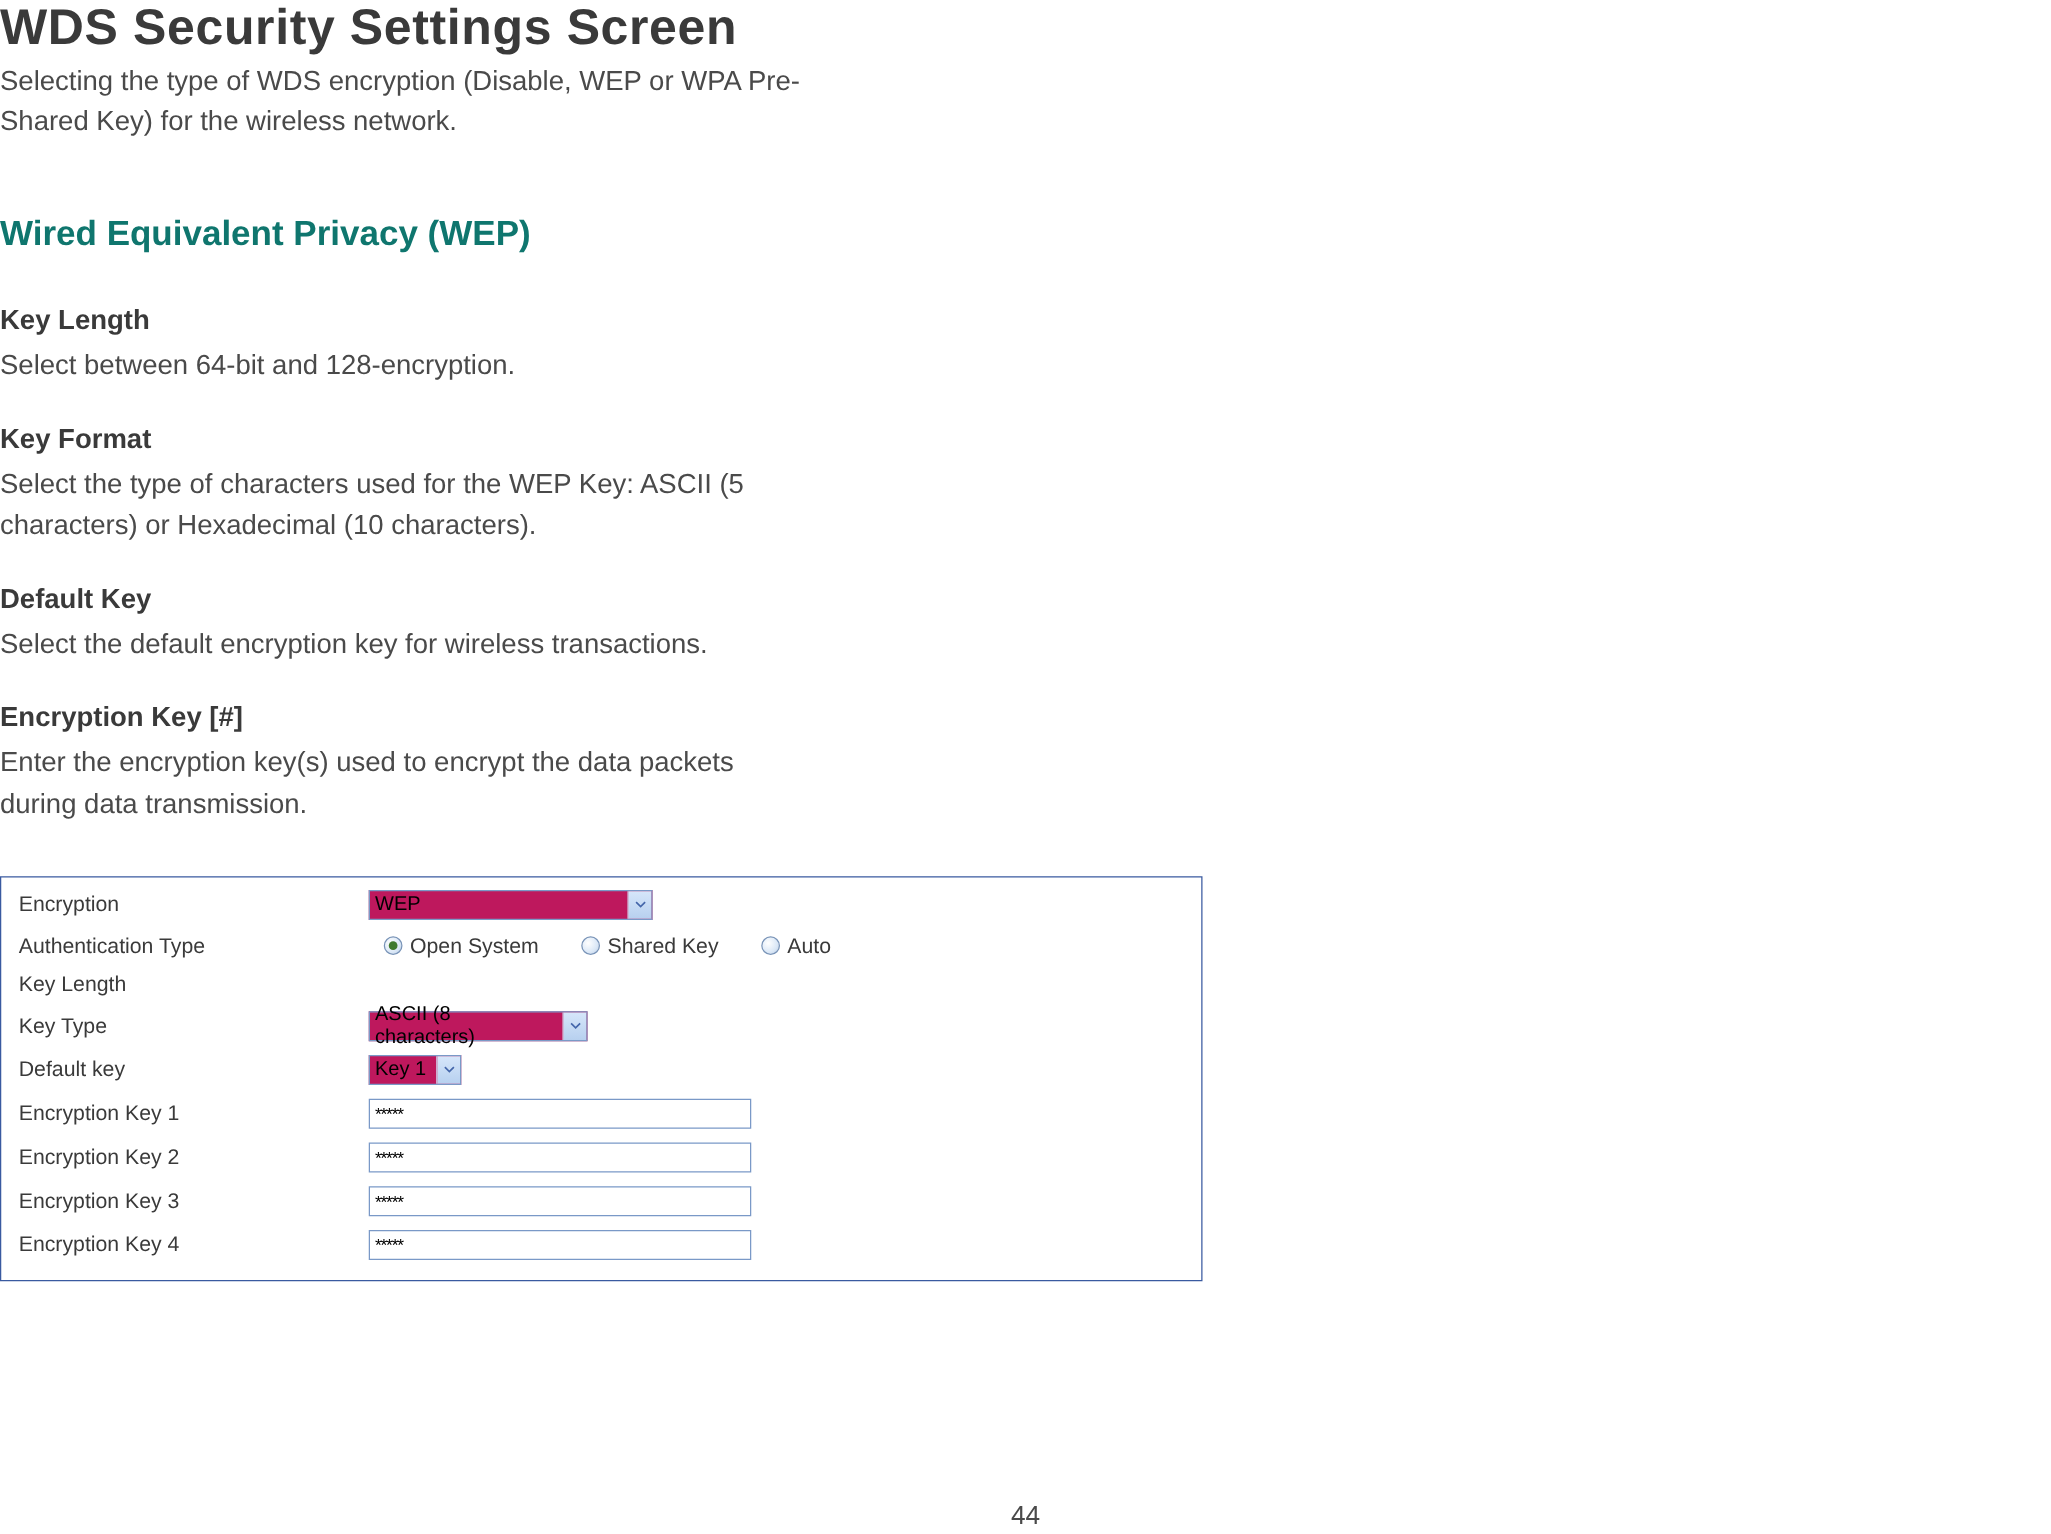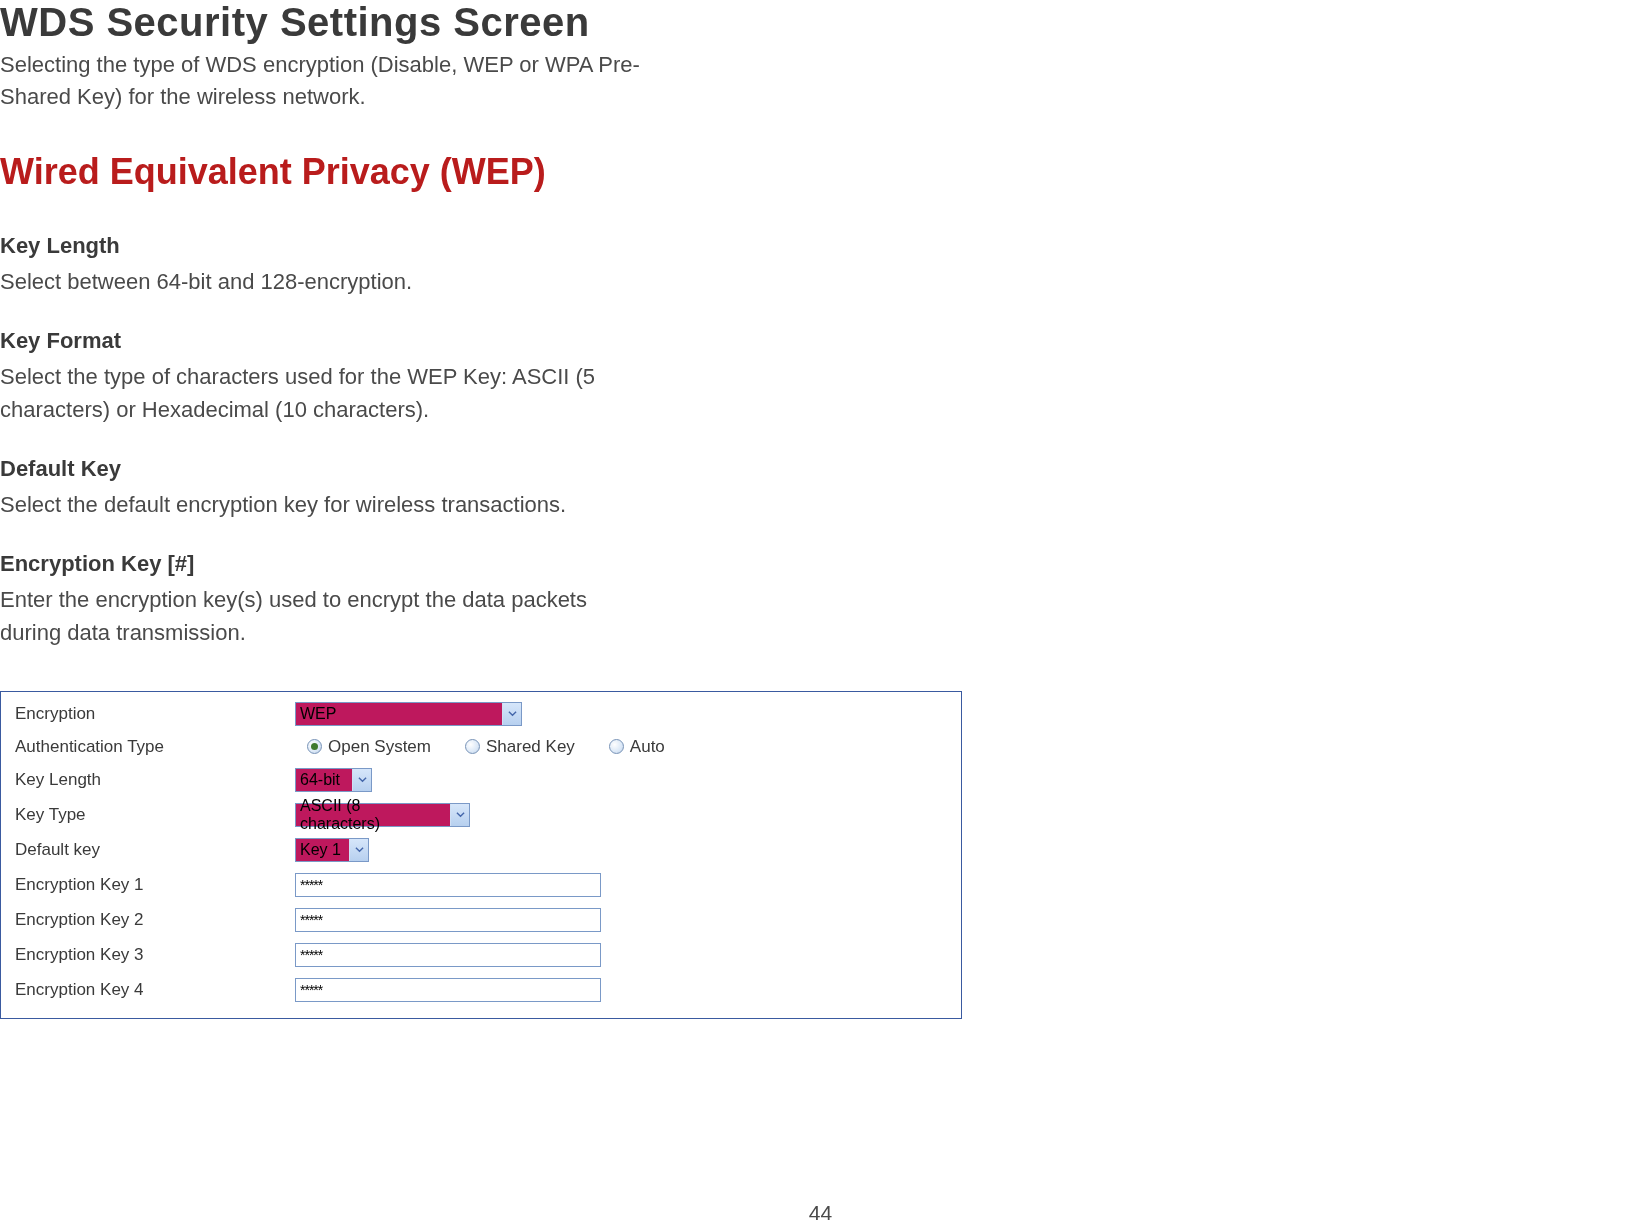--- a/index.html
+++ b/index.html
@@ -31,28 +31,28 @@
     font-size: 40px;
     font-weight: 700;
     margin: 0 0 4px 0;
     letter-spacing: 0.5px;
     color: #3a3a3a;
     font-stretch: condensed;
   }
   .intro {
     font-size: 22px;
     line-height: 1.45;
-    margin: 0 0 38px 0;
+    margin: 0 0 58px 0;
     font-stretch: condensed;
   }
   h2 {
-    font-size: 36px;
+    font-size: 28px;
     font-weight: 700;
     margin: 0 0 40px 0;
-    color: #b91c1c;
+    color: #0f766e;
     font-stretch: condensed;
   }
   .field-block {
     margin-bottom: 30px;
   }
   .field-title {
     font-size: 22px;
     font-weight: 700;
     margin: 0 0 6px 0;
     color: #3a3a3a;
@@ -234,30 +234,20 @@
           </span>
           <span class="radio">
             <span class="circle"></span>
             <span>Auto</span>
           </span>
         </div>
       </div>
 
       <div class="form-row">
         <div class="form-label">Key Length</div>
-        <div class="form-control-area">
-          <div class="select sz-sm">
-            <span class="val">64-bit</span>
-            <span class="arrow">
-                <svg viewBox="0 0 10 10">
-                  <path d="M1 3 L5 7 L9 3" fill="none" stroke="#4466aa" stroke-width="1.5"></path>
-                </svg>
-              </span>
-          </div>
-        </div>
       </div>
 
       <div class="form-row">
         <div class="form-label">Key Type</div>
         <div class="form-control-area">
           <div class="select sz-md">
             <span class="val">ASCII (8 characters)</span>
             <span class="arrow">
                 <svg viewBox="0 0 10 10">
                   <path d="M1 3 L5 7 L9 3" fill="none" stroke="#4466aa" stroke-width="1.5"></path>

